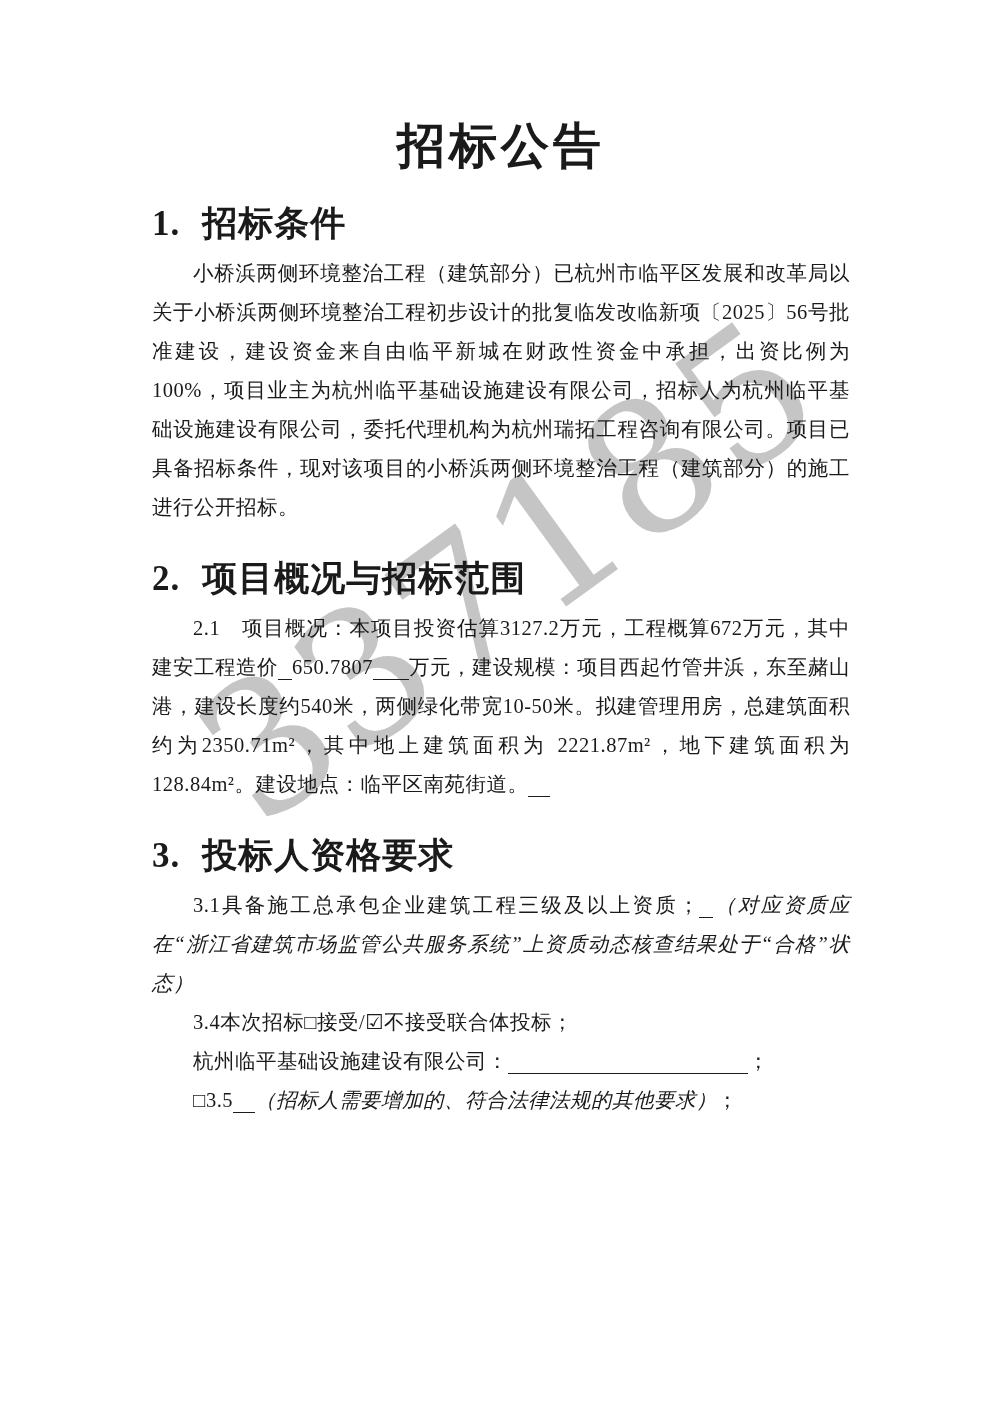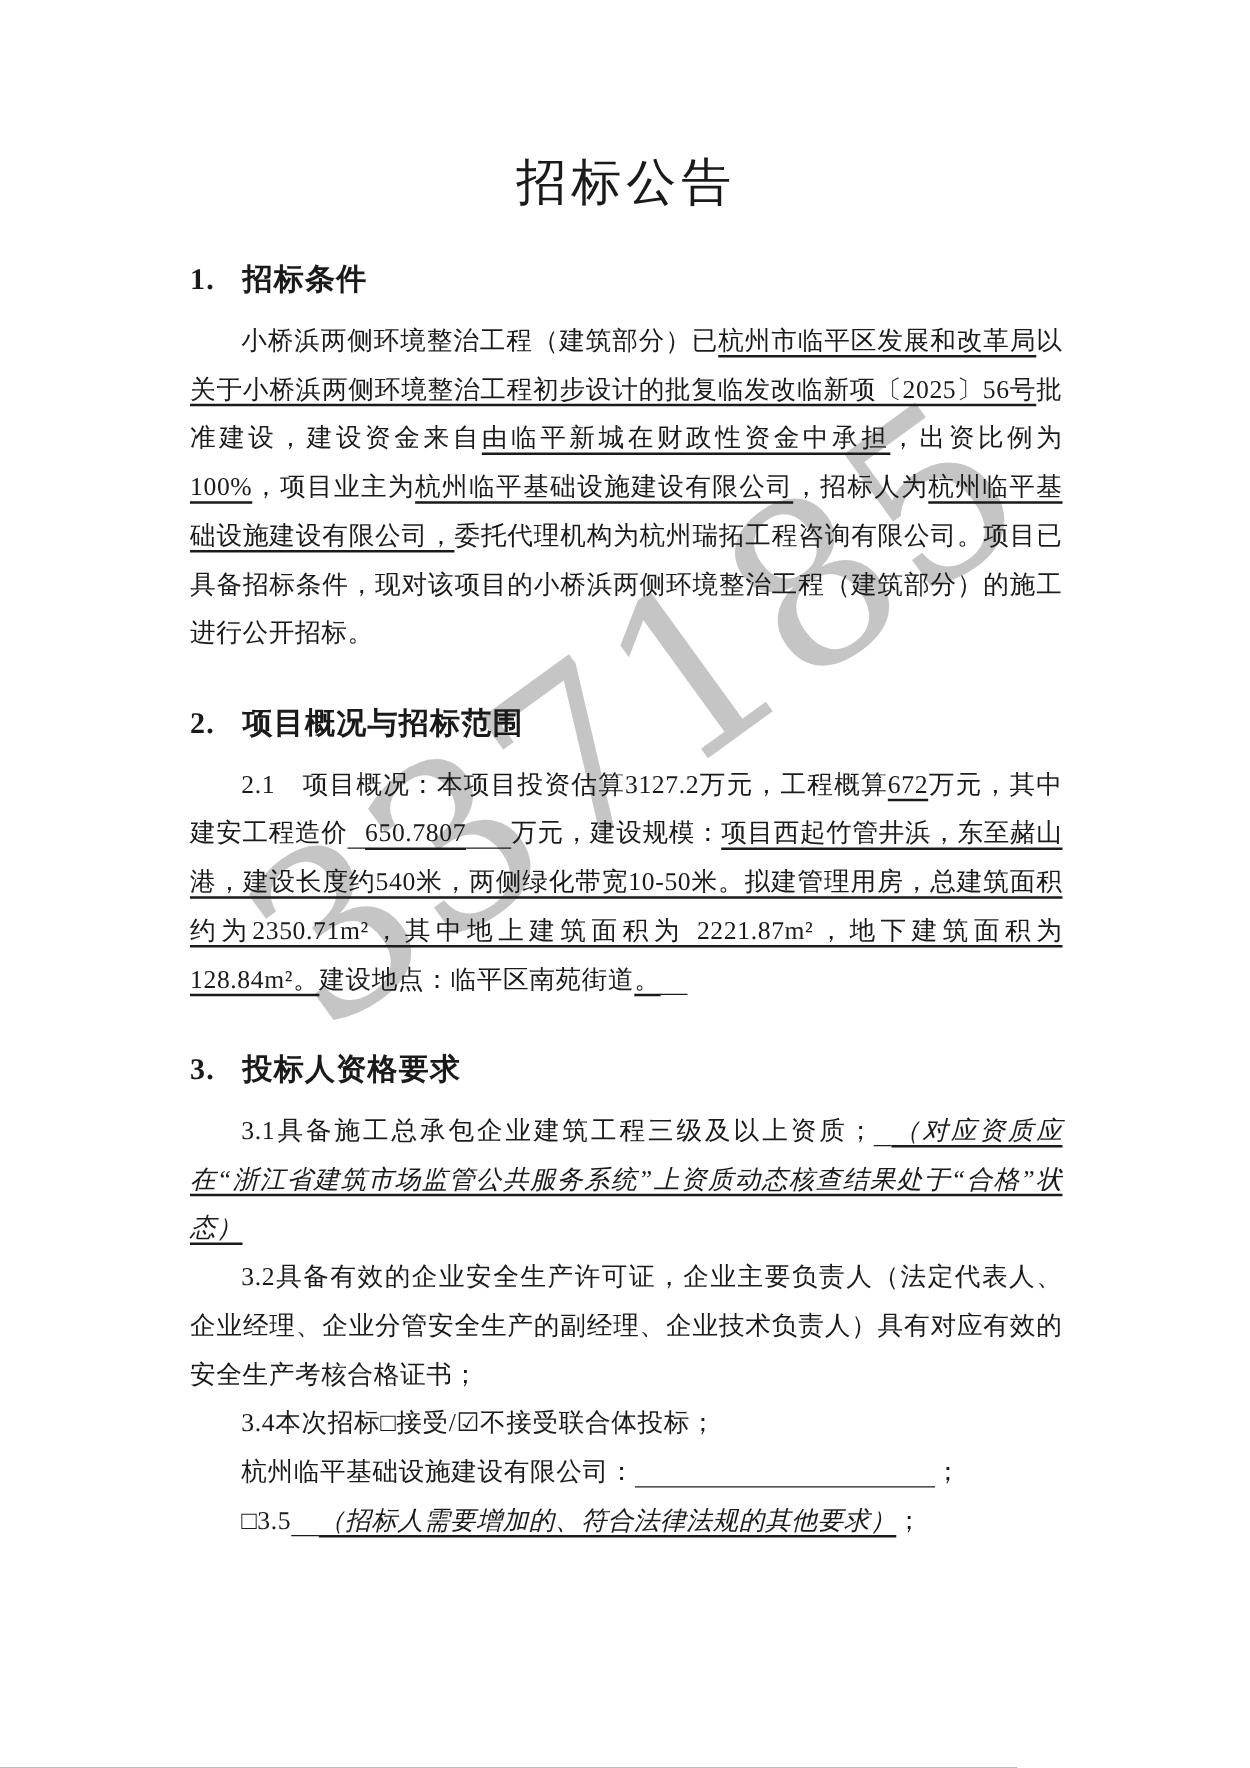--- a/index.html
+++ b/index.html
@@ -28,43 +28,42 @@
     font-family:"DejaVu Serif","Liberation Serif",serif;
     user-select:none;
   }
   .content{
     position:relative;z-index:1;
     padding:0 150px 0 152px;
   }
   .doc-title{
     margin:120px 0 0 0;
     text-align:center;
-    font-size:40px;
-    font-weight:normal;
+    font-size:48px;
+    font-weight:bold;
     letter-spacing:4px;
     line-height:52px;
   }
   h2.sec{
-    font-size:24px;
+    font-size:35px;
     font-weight:bold;
     margin:30px 0 8px 0;
     line-height:44px;
     letter-spacing:1px;
   }
   h2.sec .num{margin-right:22px;}
   p.body{
     font-size:20.5px;
     line-height:39px;
     margin:0;
     text-indent:41px;
     text-align:justify;
     letter-spacing:0.5px;
   }
   .u{
-    text-decoration:underline;
     text-underline-offset:5px;
     text-decoration-thickness:1.5px;
   }
   .i{font-style:italic;}
   .blank{
     display:inline-block;
     border-bottom:1.5px solid #1c1c1c;
     height:1em;
     vertical-align:-6px;
   }
@@ -92,20 +91,19 @@
         <span class="num">2.</span><span>项目概况与招标范围</span>
       </h2>
       <p class="body"><span>2.1　项目概况：本项目投资估算3127.2万元，工程概算</span><span class="u">672</span><span>万元，其中建安工程造价</span><span class="blank" style="width: 14px;"></span><span class="u">650.7807</span><span class="blank" style="width: 36px;"></span><span>万元，建设规模：</span><span class="u">项目西起竹管井浜，东至赭山港，建设长度约540米，两侧绿化带宽10-50米。拟建管理用房，总建筑面积约为2350.71m²，其中地上建筑面积为 2221.87m²，地下建筑面积为128.84m²。</span><span>建设地点：临平区南苑街道</span><span class="u">。</span><span class="blank" style="width: 22px;"></span></p>
     </section>
 
     <section>
       <h2 class="sec">
         <span class="num">3.</span><span>投标人资格要求</span>
       </h2>
       <p class="body"><span>3.1具备施工总承包企业建筑工程三级及以上资质；</span><span class="blank" style="width: 14px;"></span><span class="u i">（对应资质应在“浙江省建筑市场监管公共服务系统”上资质动态核查结果处于“合格”状态）</span></p>
-      <p class="body"><span>3.2具备有效的企业安全生产许可证，企业主要负责人（法定代表人、企业经理、企业分管安全生产的副经理、企业技术负责人）具有对应有效的安全生产考核合格证书；</span></p>
       <p class="body"><span>3.4本次招标□接受/☑不接受联合体投标；</span></p>
       <p class="body"><span>杭州临平基础设施建设有限公司：</span><span class="blank" style="width: 240px;"></span><span>；</span></p>
       <p class="body"><span>□3.5</span><span class="blank" style="width: 22px;"></span><span class="u i">（招标人需要增加的、符合法律法规的其他要求）</span><span>；</span></p>
     </section>
 
   </div>
 </div>
 
 </body></html>

